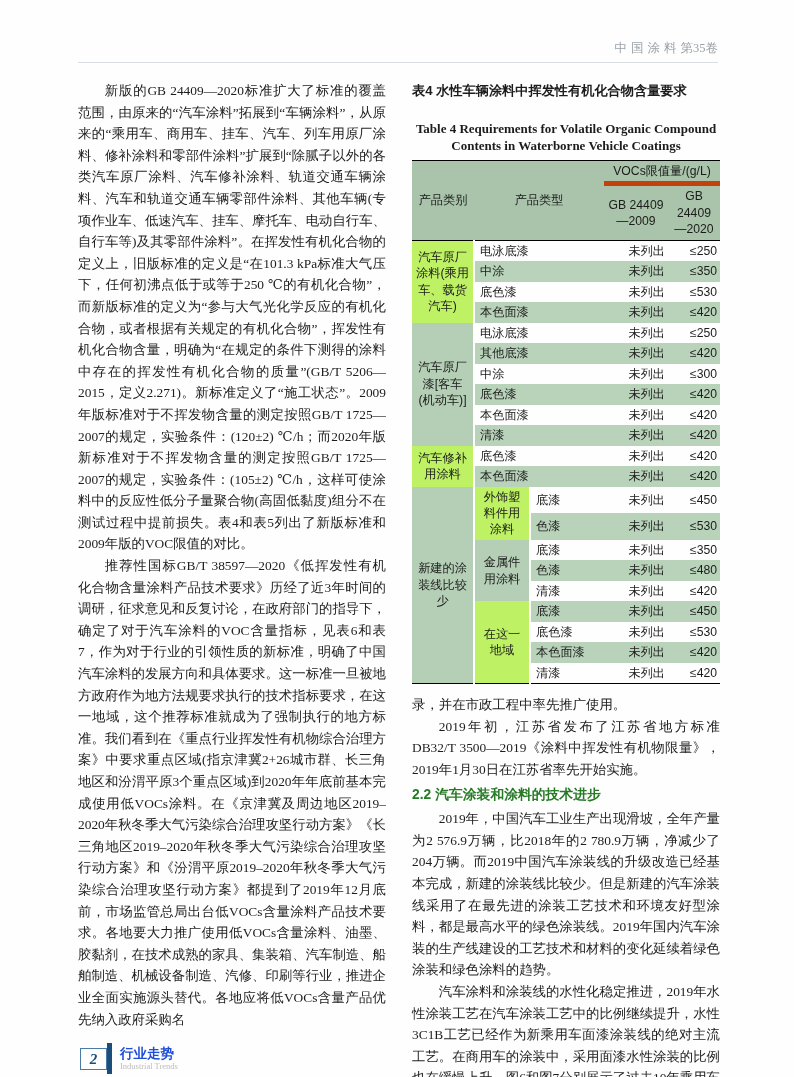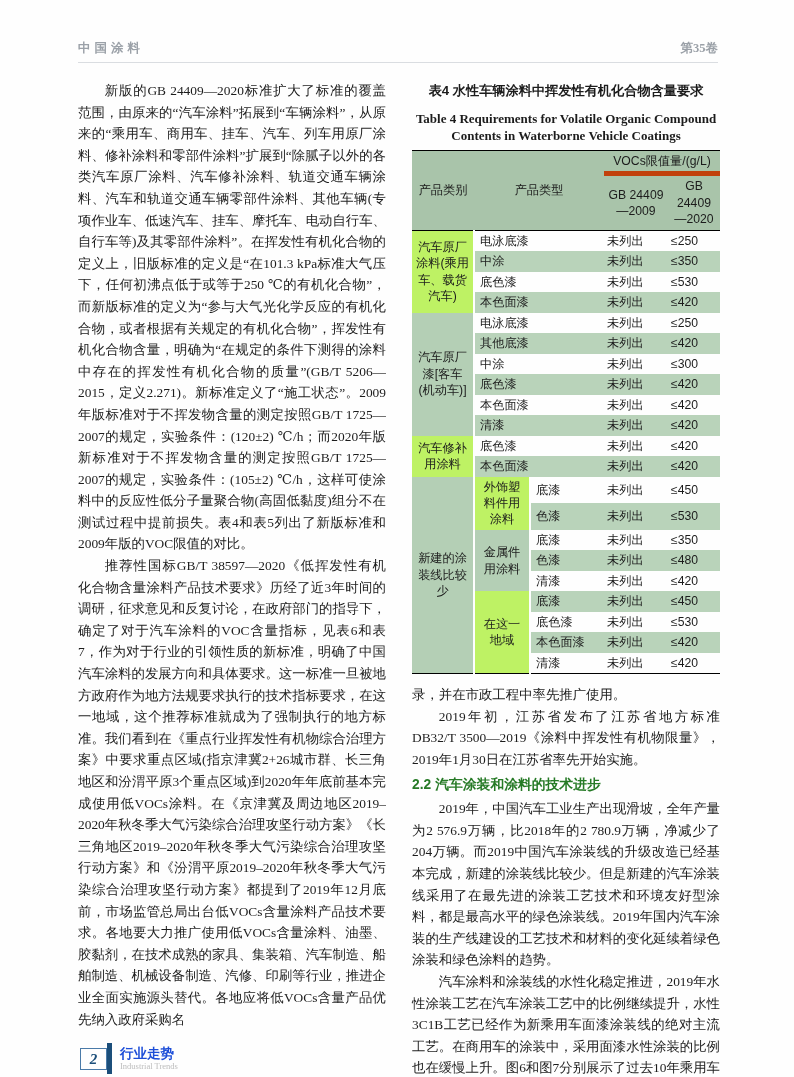--- a/index.html
+++ b/index.html
@@ -1,47 +1,47 @@
 <!DOCTYPE html>
 <html><head>
 <meta charset="utf-8">
 <style>
   html,body{margin:0;padding:0;background:#fbfbfb;}
   .page{position:relative;width:794px;height:1077px;background:#fefefe;overflow:hidden;
         font-family:"Liberation Serif","DejaVu Serif",serif;color:#1c1c1c;}
   
   .page-header{position:absolute;top:40px;left:78px;width:640px;display:flex;
-        justify-content:space-between;align-items:flex-end;color:#9ba1a8;
-        font-size:12.5px;border-bottom:1px solid #dadde1;padding-bottom:5px;font-weight:bold;}
+        justify-content:flex-end;align-items:flex-end;color:#9ba1a8;
+        font-size:12.5px;border-bottom:1px solid #dadde1;padding-bottom:5px;}
   .journal-name{letter-spacing:4px;}
   
   .columns{position:absolute;top:80px;left:78px;display:flex;gap:26px;}
   .col{width:308px;}
   p.body-text{margin:0;text-align:justify;text-indent:2em;font-size:13.4px;
         line-height:21.6px;}
   p.body-text.cont{text-indent:0;}
   
   .table-block{margin-bottom:10px;}
   .tbl-title-zh{font-family:"Liberation Sans","DejaVu Sans",sans-serif;font-weight:bold;
-        font-size:13.2px;text-align:center;margin:2px 0 10px 0;}
+        font-size:13.2px;text-align:left;margin:2px 0 20px 0;}
   .tbl-title-en{font-weight:bold;font-size:13px;text-align:center;line-height:17px;}
   table.voc-table{border-collapse:collapse;width:100%;margin-top:6px;
         font-family:"Liberation Sans","DejaVu Sans",sans-serif;
         font-size:12.2px;border-top:1.5px solid #000;border-bottom:1.5px solid #000;}
   .voc-table th,.voc-table td{padding:2px 3px;line-height:1.35;font-weight:normal;}
   .voc-table thead{border-bottom:1px solid #000;}
   .voc-table thead th{background:#a9c4aa;text-align:center;vertical-align:middle;}
   .voc-table thead th.voc{border-bottom:5px solid #c2410c;}
   .voc-table tbody tr:nth-child(even) td{background:#b9d3ba;}
   .voc-table tbody tr td.bg-green{background:#b4cfb5;}
   .voc-table tbody tr td.bg-white{background:#bef264;}
   .voc-table td.cat,.voc-table td.sub{text-align:center;vertical-align:middle;}
   .voc-table td.sep{border-right:2px solid #fefefe;}
   .voc-table td.type{text-align:left;padding-left:5px;}
-  .voc-table td.v{text-align:left;}
+  .voc-table td.v{text-align:right;}
   
   .section-heading{font-family:"Liberation Sans","DejaVu Sans",sans-serif;
         font-weight:bold;font-size:13.8px;color:#267a26;margin:3px 0 3px 0;
         line-height:21.6px;}
   .section-heading .num{margin-right:4px;}
   
   .footer{position:absolute;left:80px;top:1043px;display:flex;align-items:flex-start;}
   .page-num-box{width:25px;height:20px;border:1.5px solid #4a7aa8;margin-top:5px;
         display:flex;align-items:center;justify-content:center;}
   .page-num{font-style:italic;font-weight:bold;font-size:15px;color:#1b4e7a;}

